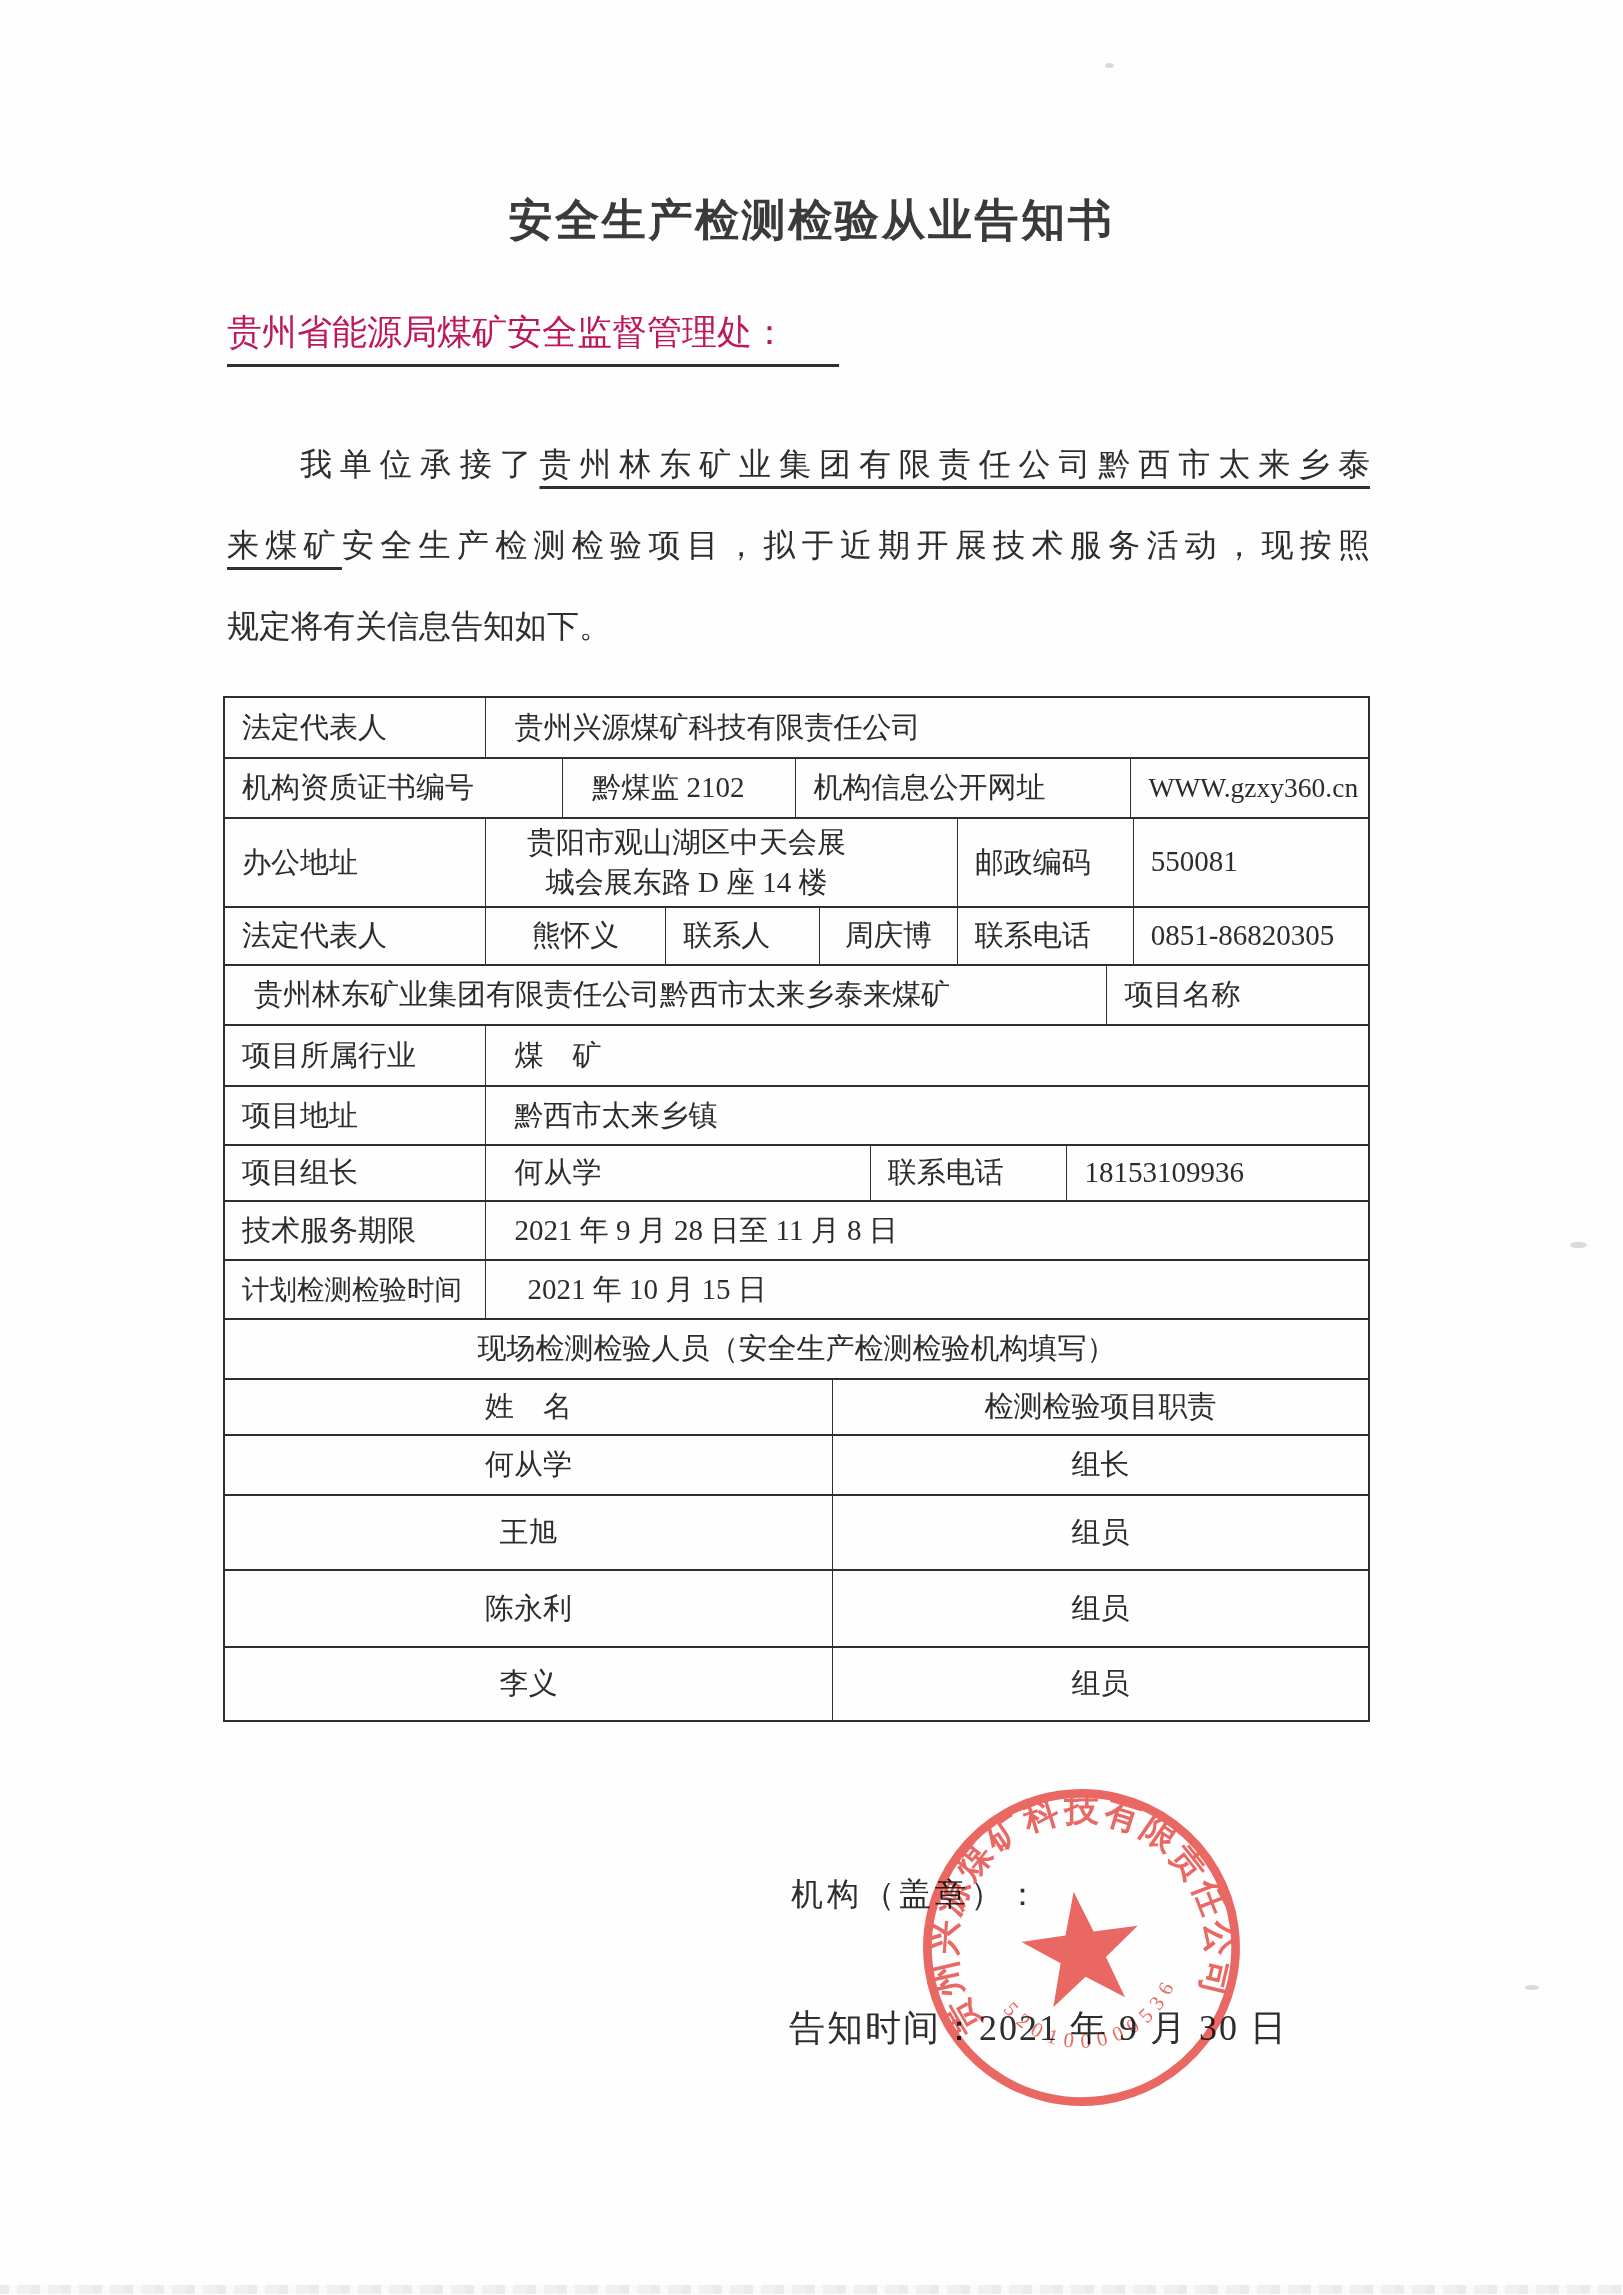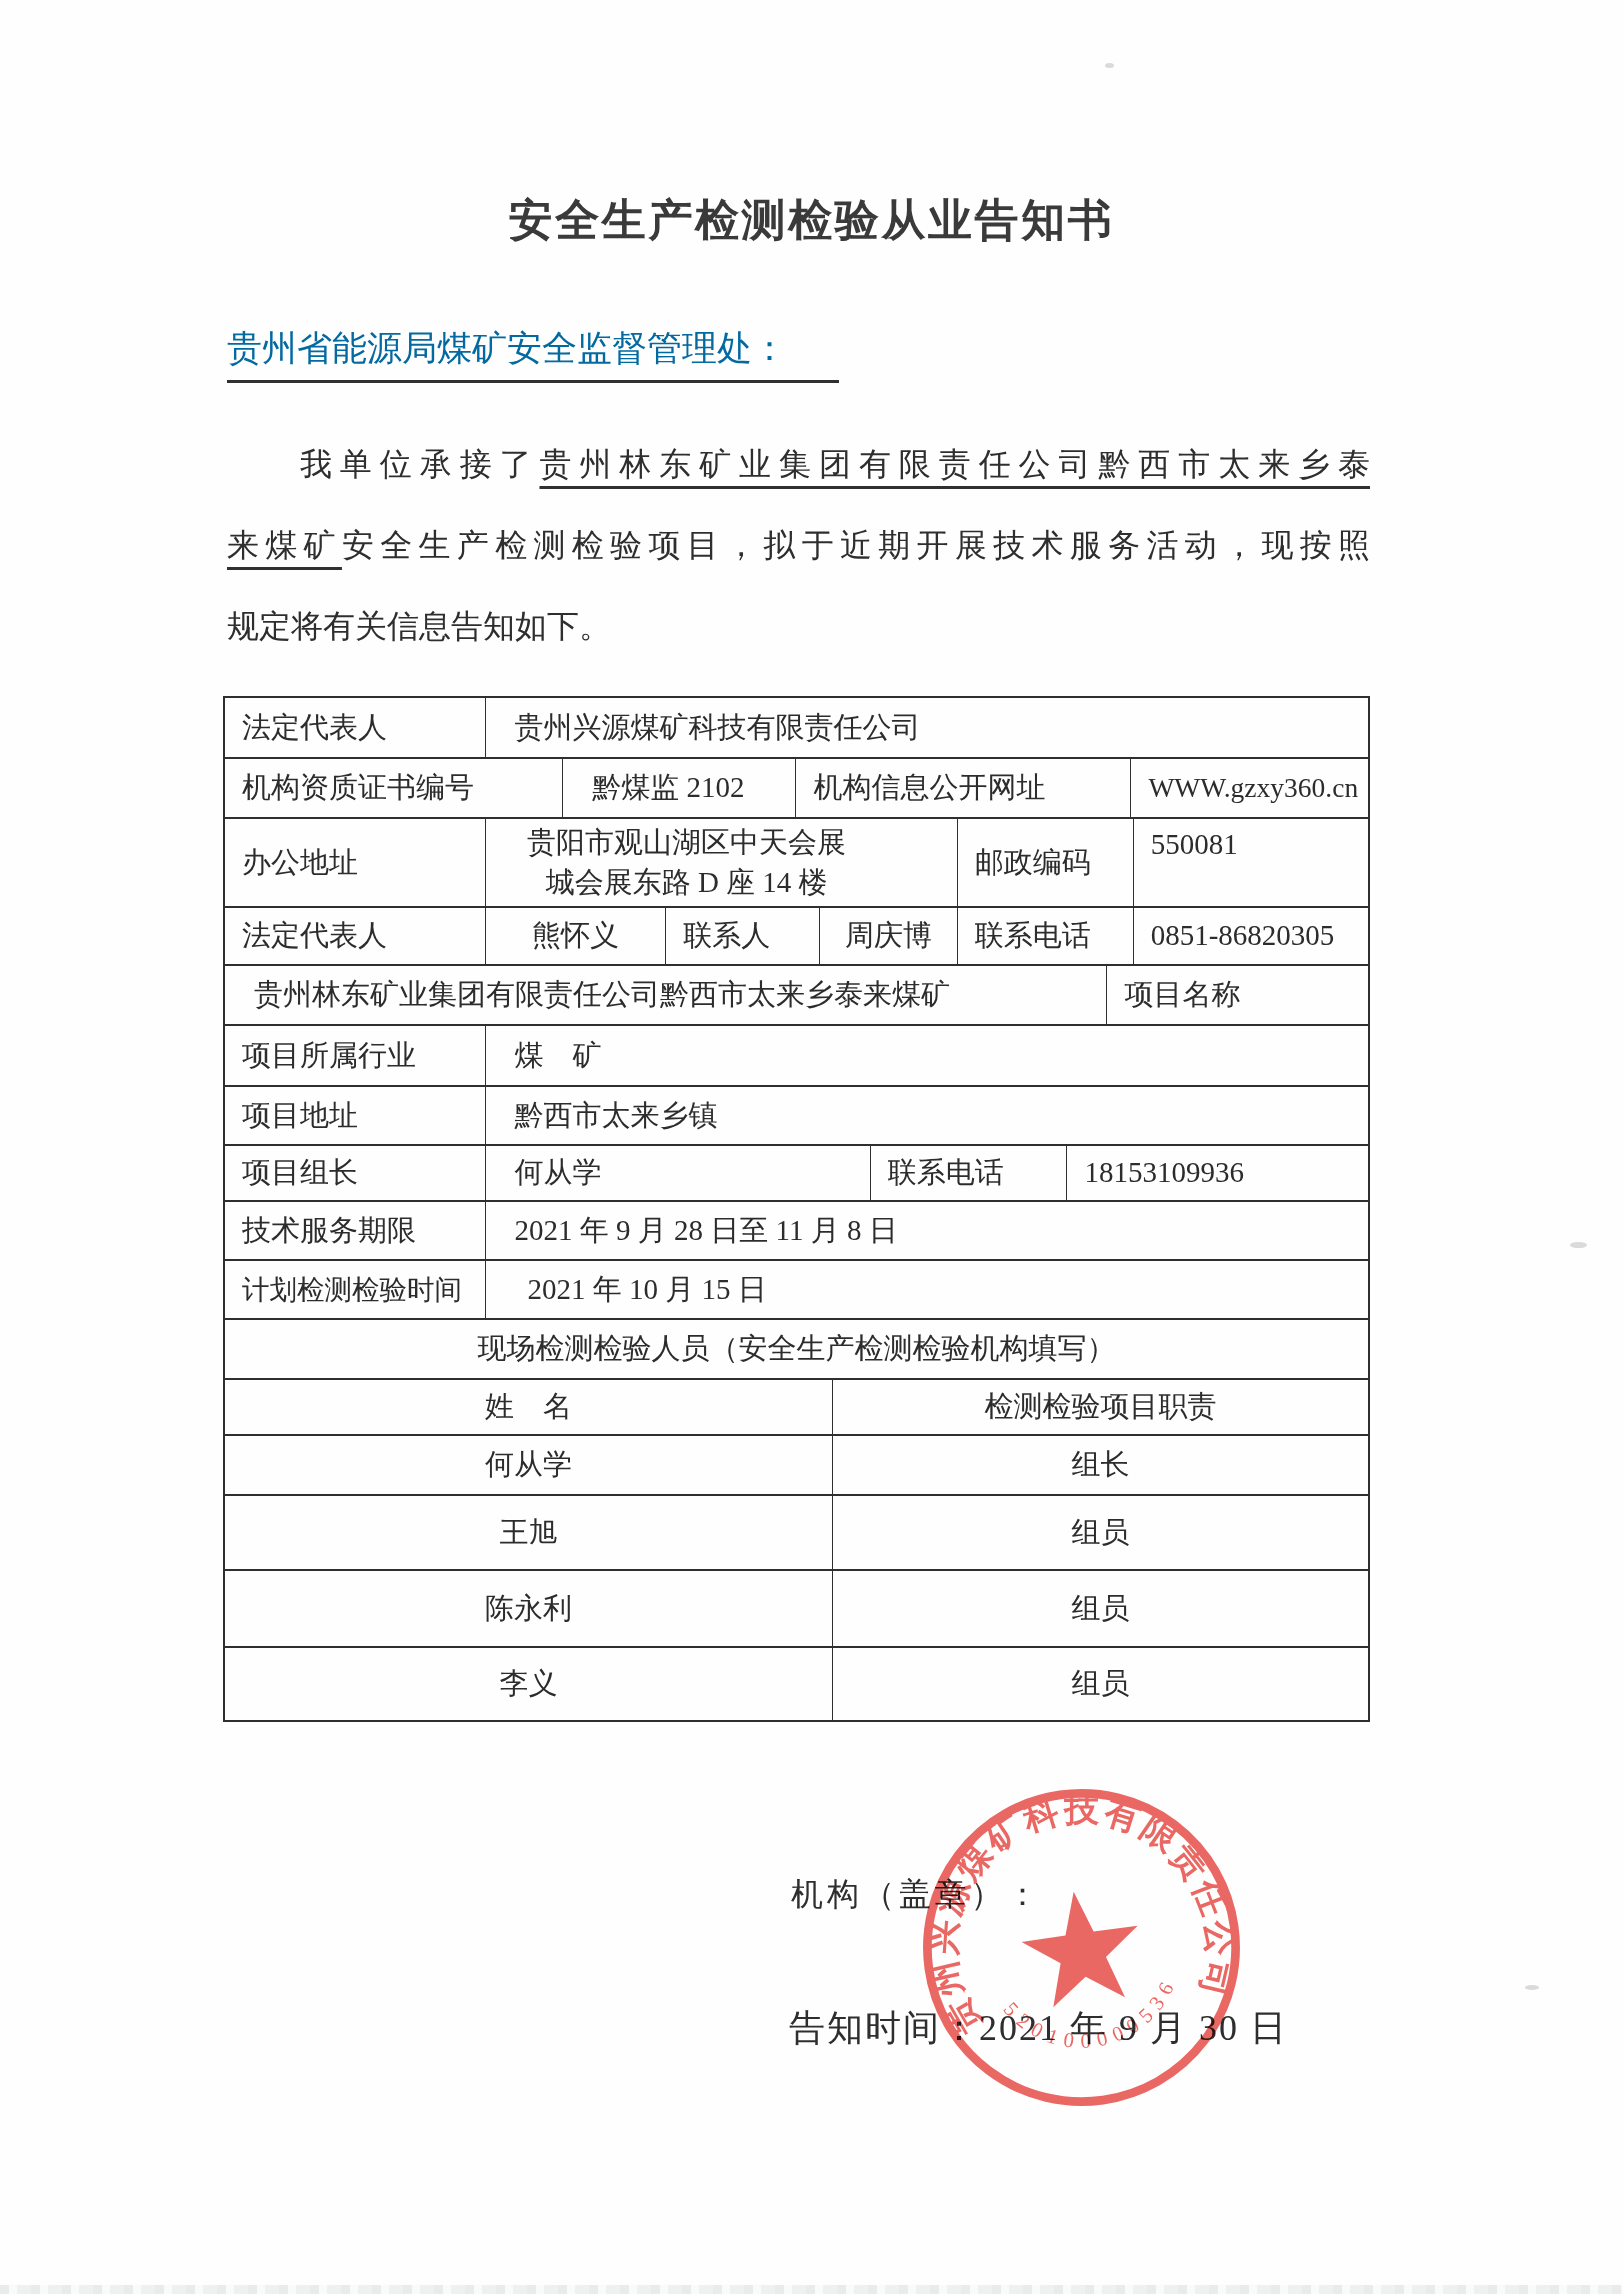--- a/index.html
+++ b/index.html
@@ -7,22 +7,22 @@
     position:relative; width:1623px; height:2295px; background:#fefefe;
     font-family:"Liberation Serif","DejaVu Serif",serif; color:#2b2b2b;
     overflow:hidden; margin:0 auto;
   }
   .doc-title{
     position:absolute; top:191px; left:0; width:100%;
     text-align:center; font-size:44px; font-weight:bold; letter-spacing:2.6px;
     color:#3a3a3a;
   }
   .addressee{
-    position:absolute; left:227px; top:325px; font-size:35px;
-    border-bottom:3.3px solid #303030; padding:0 52px 7.9px 0; color:#0369a1;font-family:Liberation Mono, monospace;
+    position:absolute; left:227px; top:309px; font-size:35px;
+    border-bottom:3.3px solid #303030; padding:0 52px 7.9px 0; color:#be185d;font-family:Liberation Mono, monospace;
   }
   .body-par{
     position:absolute; left:227px; top:424px; width:1143px;
     font-size:32px; color:#2e2e2e;
   }
   .par-line{
     width:100%; height:81px; line-height:81px;
     text-align:justify; text-align-last:justify; white-space:nowrap;
   }
   .par-line.last{ text-align-last:left; }
@@ -84,21 +84,21 @@
       <div class="tcell" style="width:29.6%">机构资质证书编号</div>
       <div class="tcell padL" style="width:20.4%">黔煤监 2102</div>
       <div class="tcell" style="width:29.3%">机构信息公开网址</div>
       <div class="tcell" style="width:20.7%;font-size:27.5px">WWW.gzxy360.cn</div>
     </div>
 
     <div class="trow" style="height:89px">
       <div class="tcell" style="width:22.8%">办公地址</div>
       <div class="tcell padL wrapcell" style="width:41.3%">贵阳市观山湖区中天会展城会展东路 D 座 14 楼</div>
       <div class="tcell" style="width:15.4%">邮政编码</div>
-      <div class="tcell" style="width:20.5%;align-items:flex-start;padding-top:6px">550081</div>
+      <div class="tcell" style="width:20.5%;align-items:flex-start;padding-top:23px">550081</div>
     </div>
 
     <div class="trow" style="height:58px">
       <div class="tcell" style="width:22.8%">法定代表人</div>
       <div class="tcell center" style="width:15.8%">熊怀义</div>
       <div class="tcell" style="width:13.5%">联系人</div>
       <div class="tcell center" style="width:12.0%">周庆博</div>
       <div class="tcell" style="width:15.4%">联系电话</div>
       <div class="tcell" style="width:20.5%">0851-86820305</div>
     </div>

